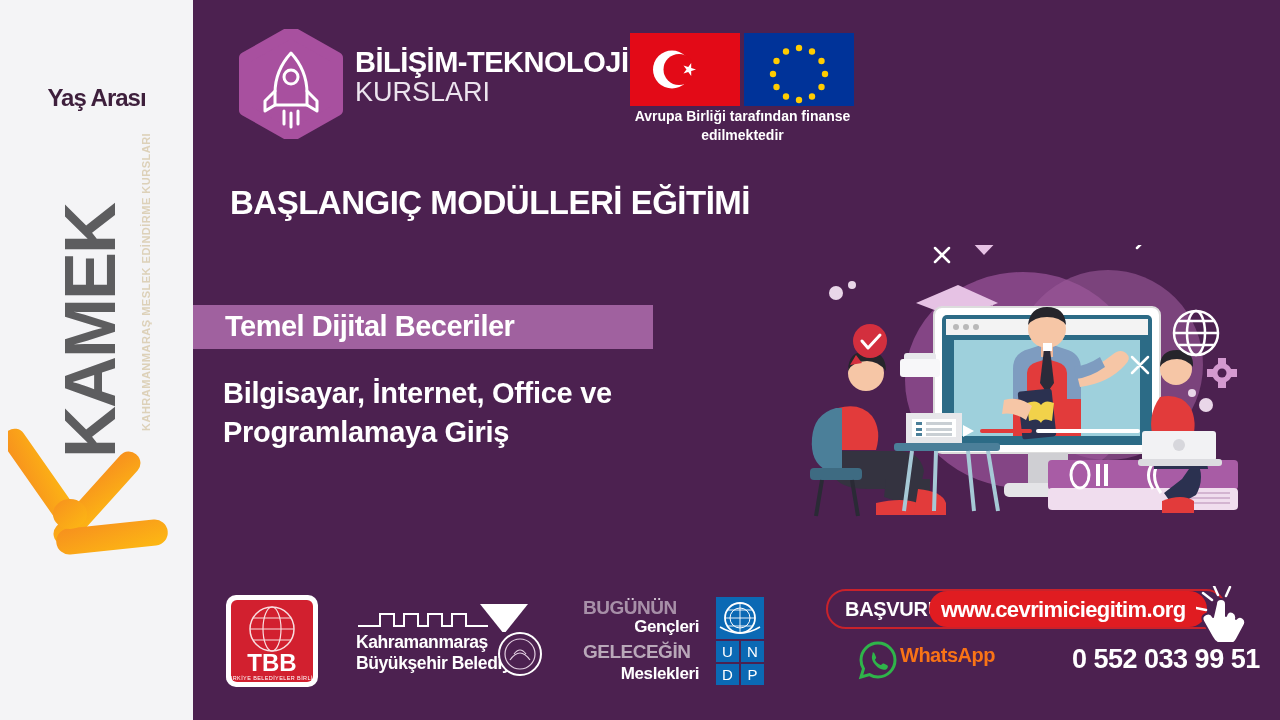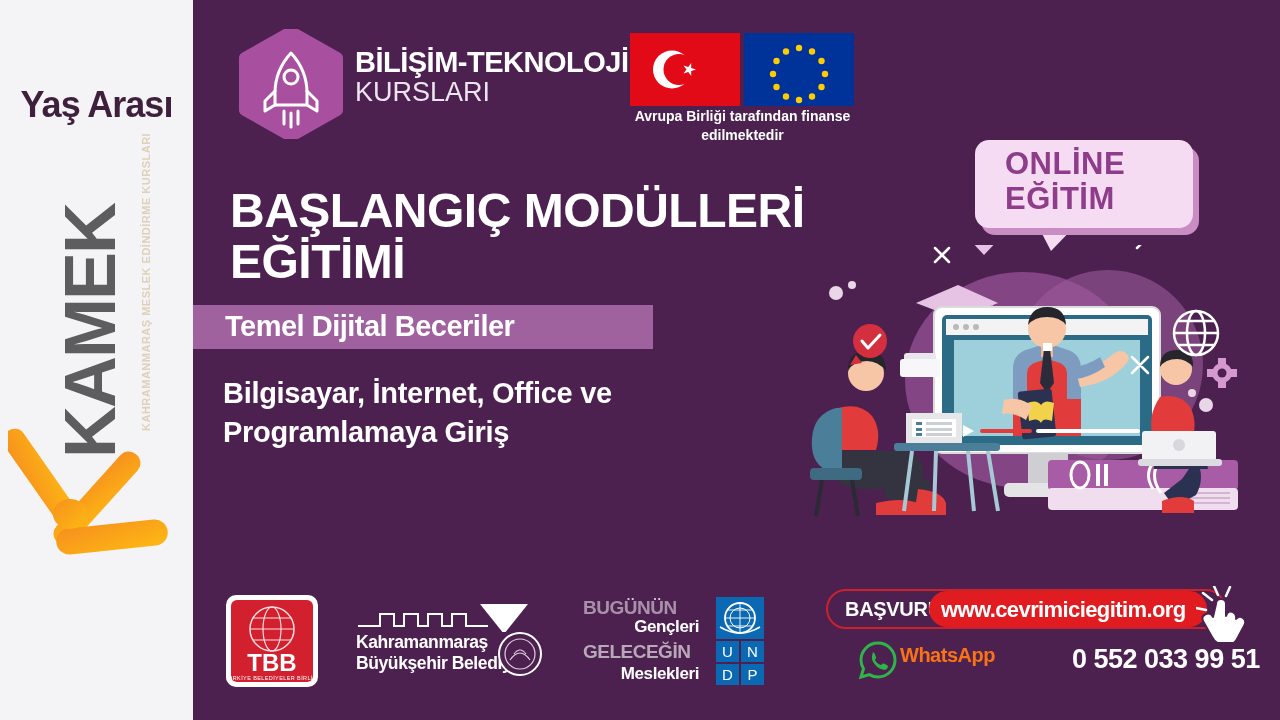--- a/index.html
+++ b/index.html
@@ -14,21 +14,21 @@
   .sidebar{
     position:absolute;left:0;top:0;width:193px;height:720px;
     background:#f4f4f6;
   }
   .age-line1{
     position:absolute;left:0;top:36px;width:193px;text-align:center;
     font-size:40px;font-weight:bold;color:#3e1f3c;letter-spacing:-1px;
   }
   .age-line2{
     position:absolute;left:0;top:84px;width:193px;text-align:center;
-    font-size:36px;font-weight:bold;color:#3e1f3c;letter-spacing:-1px;
+    font-size:24px;font-weight:bold;color:#3e1f3c;letter-spacing:-1px;
   }
   .kamek-word{
     position:absolute;left:-40px;top:290px;width:260px;
     transform:rotate(-90deg);
     font-size:72px;font-weight:bold;color:#5d5d5f;
     letter-spacing:-2px;text-align:center;
   }
   .kamek-sub{
     position:absolute;left:21px;top:300px;width:250px;
     transform:rotate(-90deg);
@@ -49,21 +49,21 @@
   .flag-tr{background:#e30a17;}
   .flag-eu{background:#003399;}
   .eu-finance{
     width:225px;margin-top:1px;text-align:center;
     font-size:14px;font-weight:bold;color:#ffffff;line-height:1.35;
   }
 
   
   .headline{
     position:absolute;left:230px;top:186px;width:680px;
-    font-size:48px;font-weight:bold;color:#ffffff;
+    font-size:33px;font-weight:bold;color:#ffffff;
     line-height:1.06;letter-spacing:-0.5px;
   }
   .hl-band{
     position:absolute;left:193px;top:305px;width:460px;height:44px;
     background:#a0619f;
   }
   .hl-band-text{
     position:absolute;left:225px;top:310px;
     font-size:29px;font-weight:bold;color:#ffffff;letter-spacing:-0.5px;
   }
@@ -199,26 +199,20 @@
       </div>
     </div>
     <div class="eu-finance">Avrupa Birliği tarafından finanse edilmektedir</div>
   </div>
 
   <div class="headline">BAŞLANGIÇ MODÜLLERİ EĞİTİMİ</div>
   <div class="hl-band"></div>
   <div class="hl-band-text">Temel Dijital Beceriler</div>
   <div class="hl-desc">Bilgisayar, İnternet, Office ve Programlamaya Giriş</div>
 
-  <div class="bubble">
-    <div class="bubble-tail"></div>
-    <div class="bubble-box"></div>
-    <div class="bubble-t1">ONLİNE</div>
-    <div class="bubble-t2">EĞİTİM</div>
-  </div>
 
   <svg class="illus" viewBox="0 0 472 335">
 
     <ellipse cx="215" cy="135" rx="118" ry="108" fill="#8e4b8e" opacity="0.85"></ellipse>
     <ellipse cx="300" cy="120" rx="95" ry="95" fill="#9b5a9a" opacity="0.6"></ellipse>
 
     <path d="M108 58 L150 40 L190 58 L150 74 Z" fill="#e6c2e4"></path>
     <path d="M185 60 L185 80 L178 80 L178 62 Z" fill="#d4a8d2"></path>
 
     <rect x="126" y="62" width="226" height="146" rx="8" fill="#ffffff"></rect>

